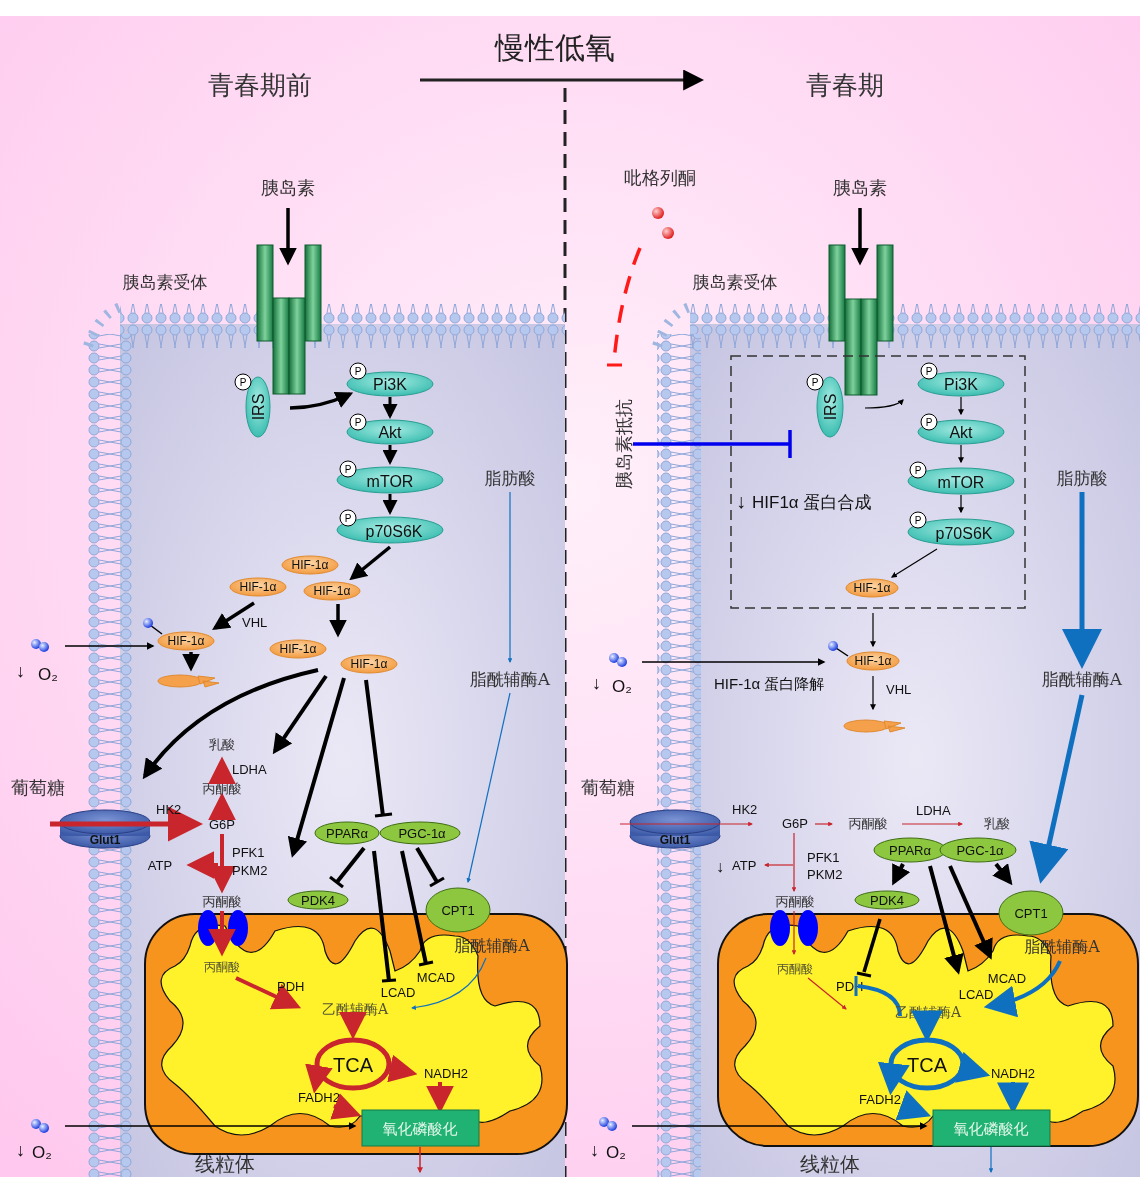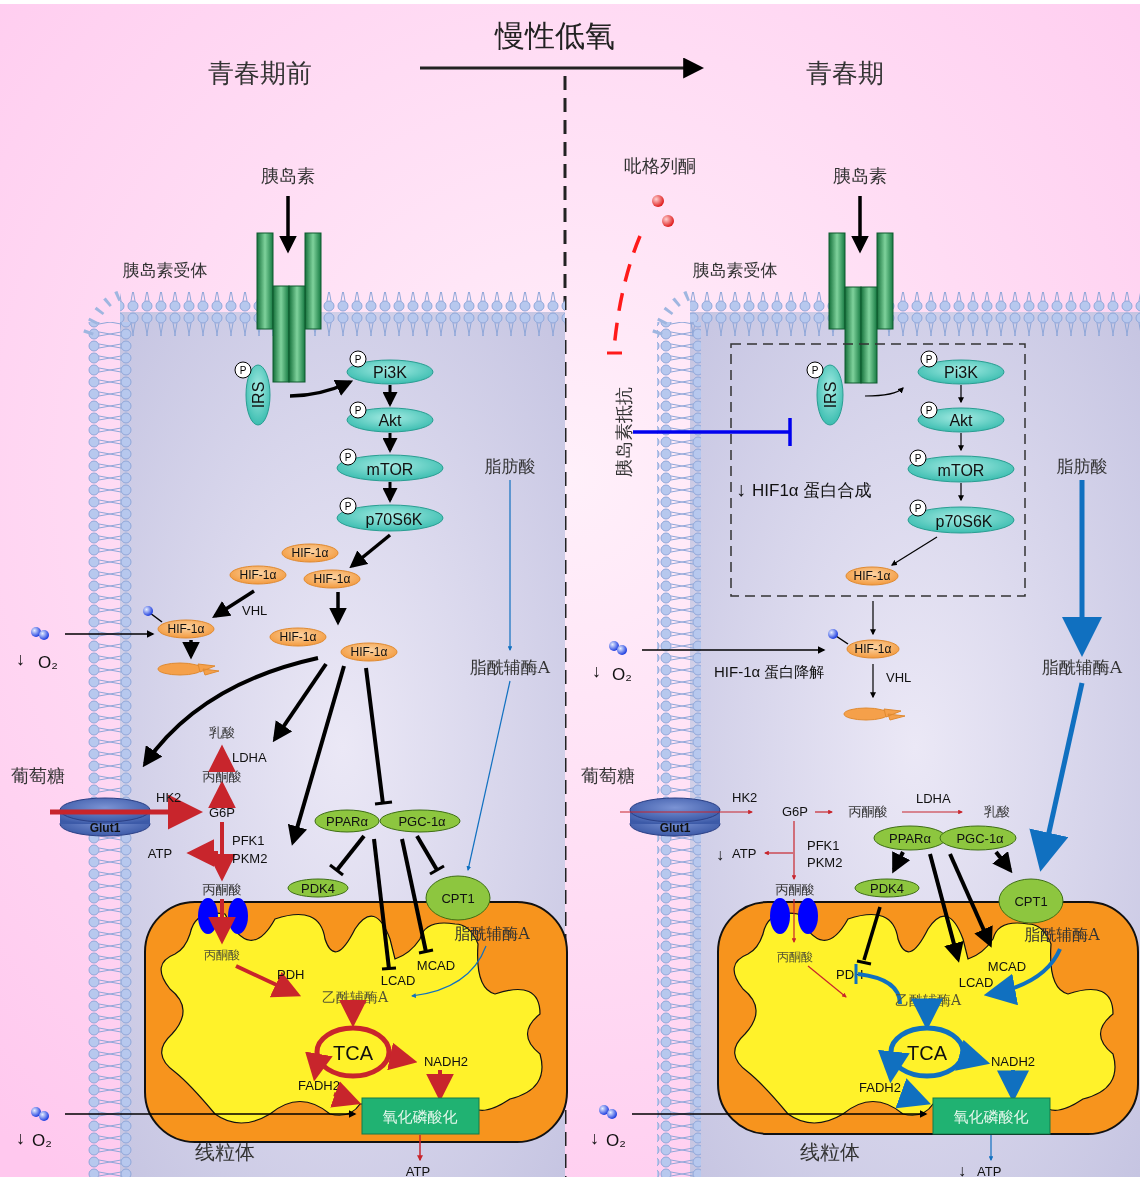--- a/index.html
+++ b/index.html
@@ -1,17 +1,17 @@
 <!DOCTYPE html>
 <html><head>
 <meta charset="utf-8">
 <style>
   html, body { margin:0; padding:0; }
   body { width:1140px; height:1177px; overflow:hidden; font-family:"Liberation Sans", sans-serif; }
-  #stage { position:absolute; left:0; top:4px; width:1140px; height:887px; }
+  #stage { position:absolute; left:0; top:16px; width:1140px; height:887px; }
   svg text { font-family:"Liberation Sans", sans-serif; }
   .cn { font-family:"DejaVu Serif", serif; fill:#333; }
   .title { font-size:30px; fill:#222; }
   .phase { font-size:26px; fill:#333; }
   .lbl { font-size:18px; }
   .small { font-size:13px; fill:#111; }
   .node { font-size:16px; fill:#111; }
   .hif { font-size:12px; fill:#111; }
   .grn { font-size:13px; fill:#111; }
 </style>

